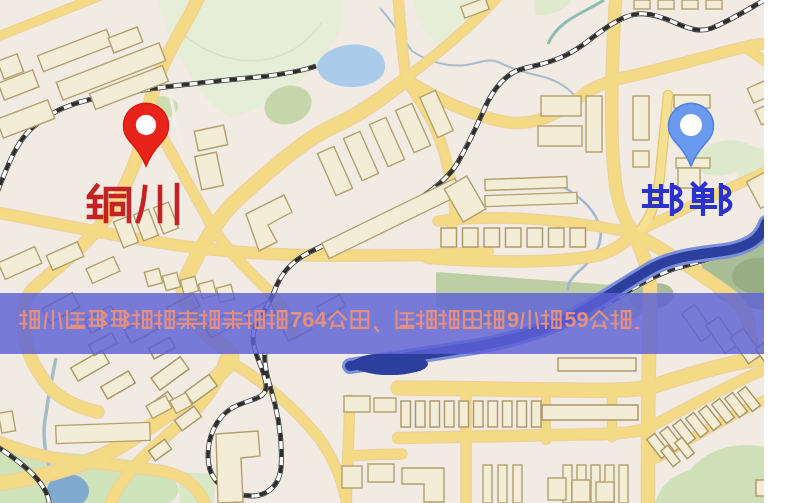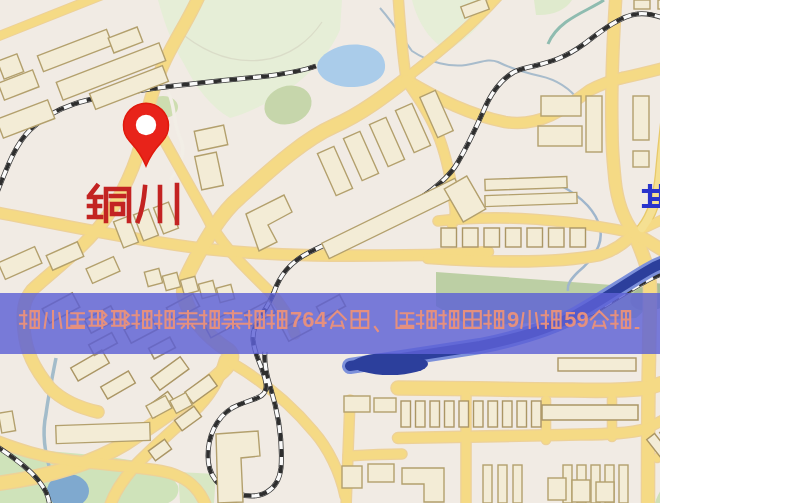--- a/index.html
+++ b/index.html
@@ -1,16 +1,16 @@
 <!DOCTYPE html>
 <html><head>
 <meta charset="utf-8">
 <style>
 html,body{margin:0;padding:0;background:#fff;}
-#stage{position:relative;width:660px;height:503px;overflow:hidden;font-family:"Liberation Sans",sans-serif;}
+#stage{position:relative;width:764px;height:503px;overflow:hidden;font-family:"Liberation Sans",sans-serif;}
 </style>
 </head>
 <body>
 <div id="stage">
 <svg width="800" height="503" viewBox="0 0 800 503" xmlns="http://www.w3.org/2000/svg" style="filter:blur(0.4px)">
 
 <rect x="0" y="0" width="800" height="503" fill="#f1ebe4"></rect>
 <g id="MAPCONTENT">
 
 <path d="M158,0 L342,0 L340,30 C330,52 316,68 296,84 C278,98 252,112 230,118 C212,108 196,88 184,64 C172,44 164,22 158,0 Z" fill="#e6eed7"></path>

